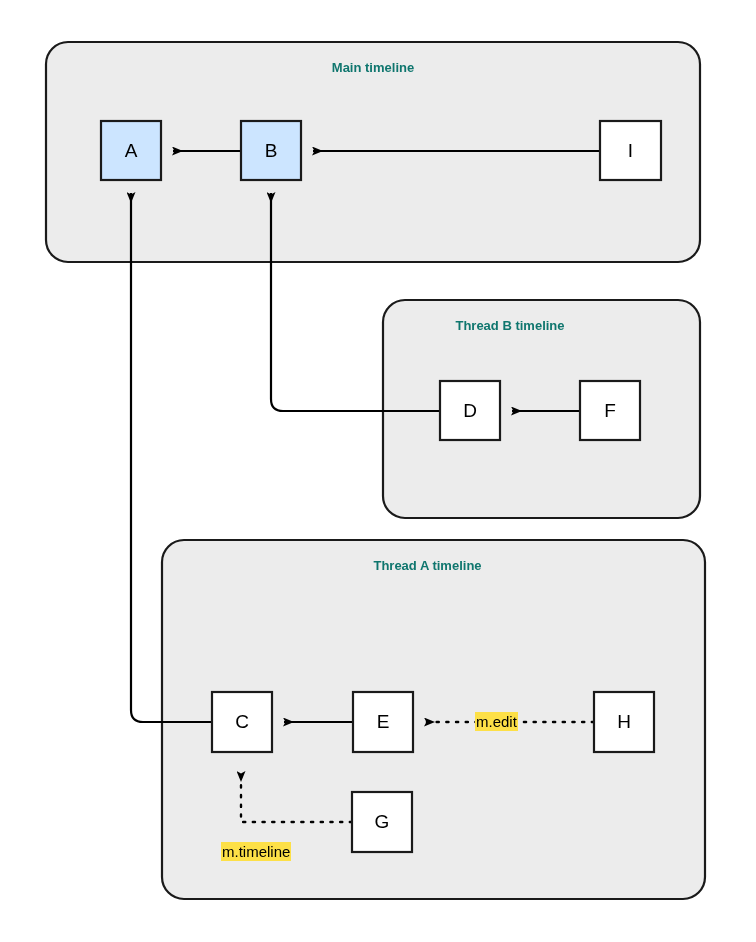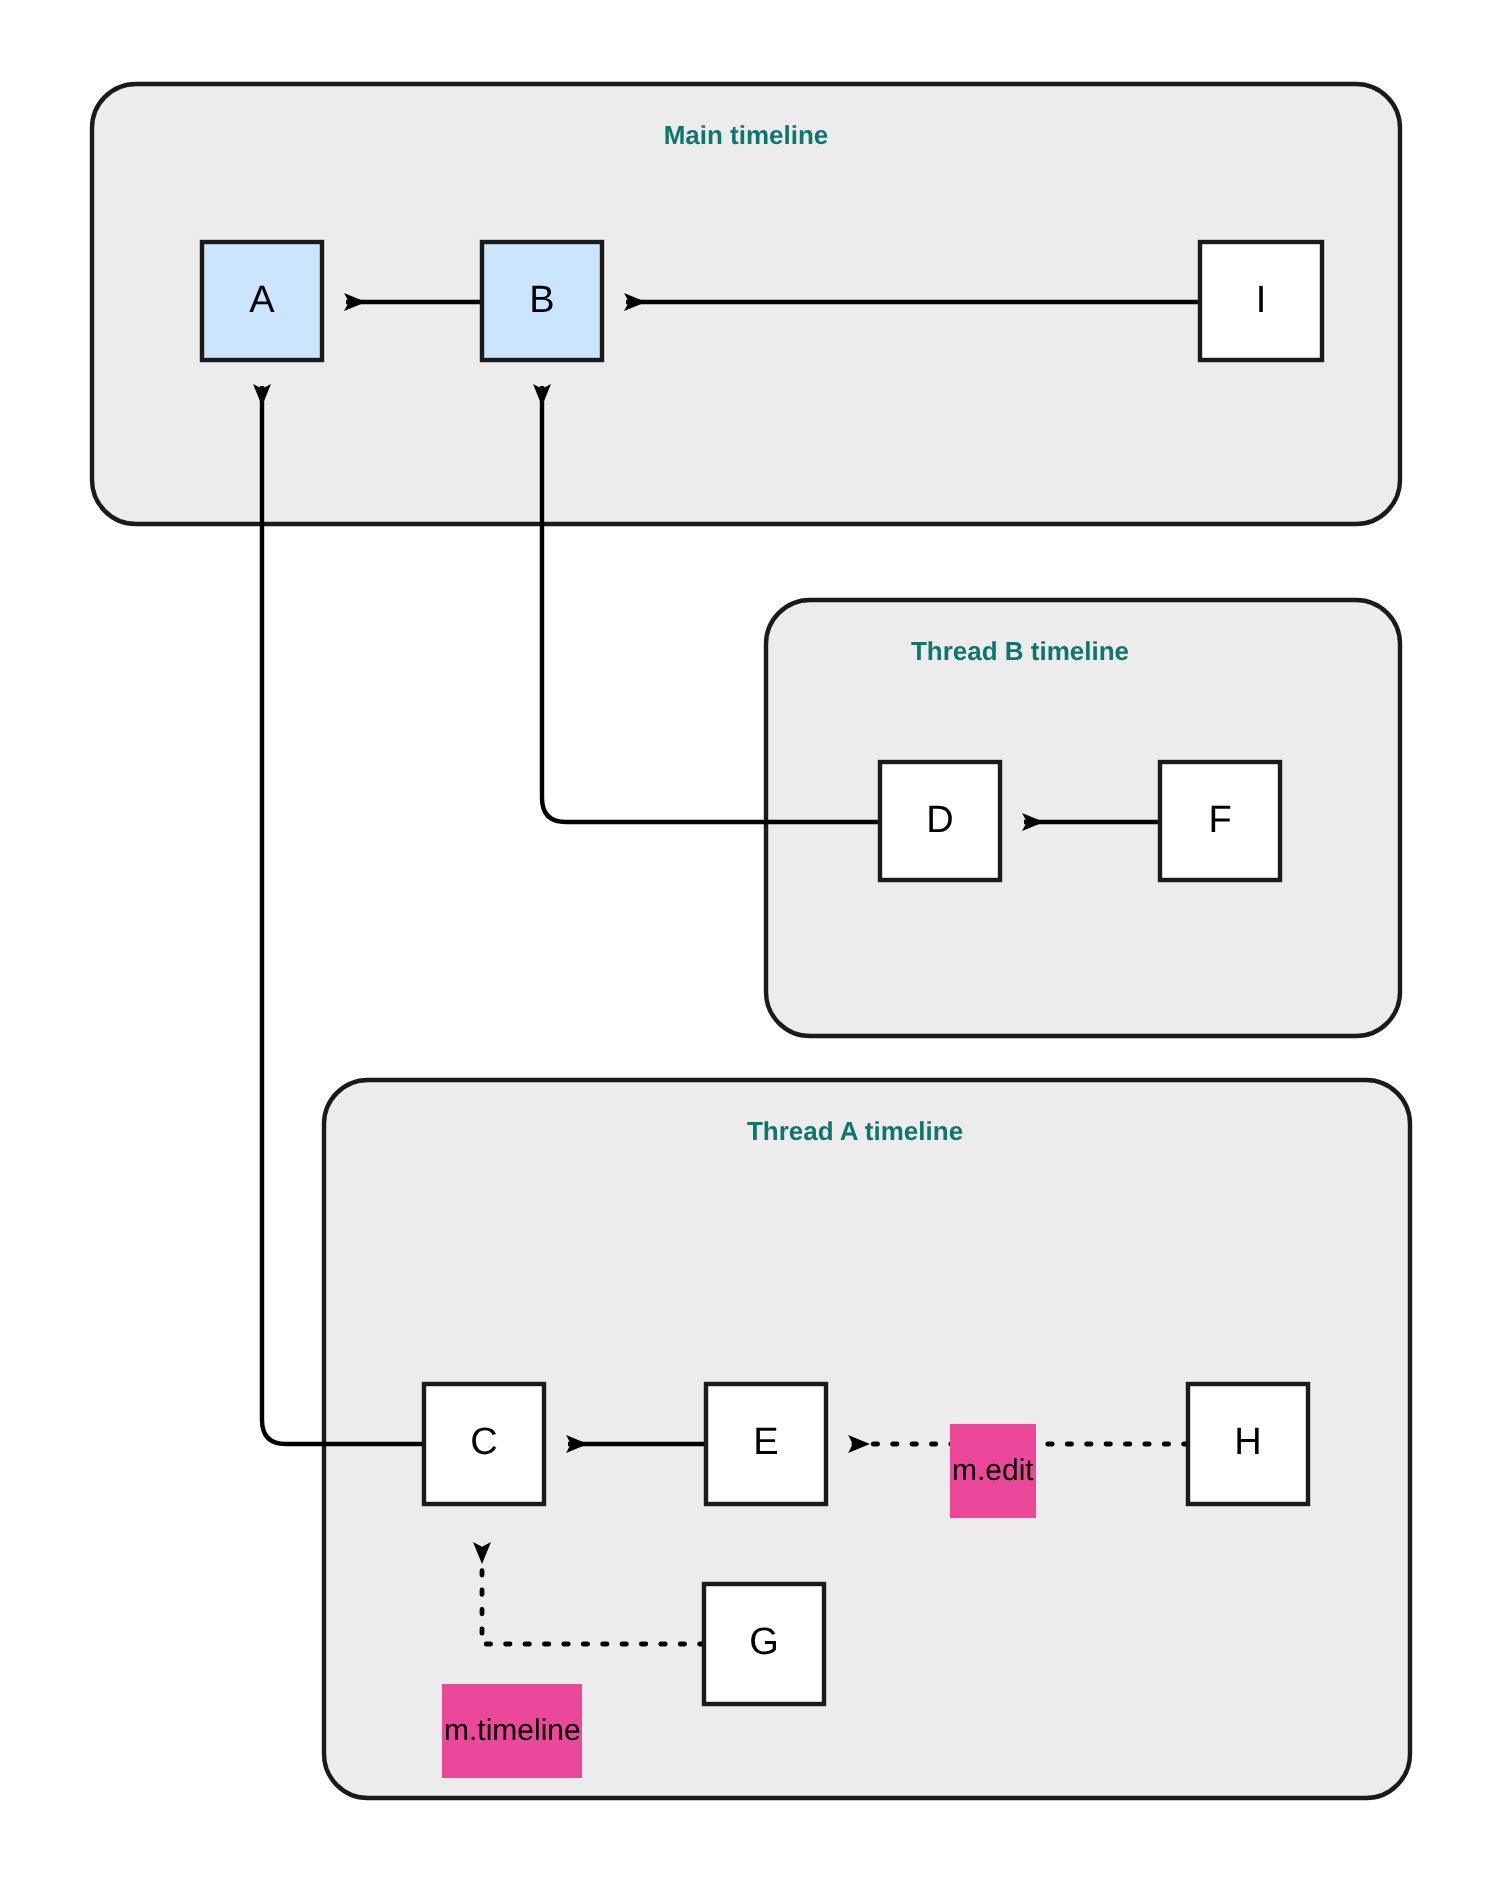--- a/index.html
+++ b/index.html
@@ -41,24 +41,24 @@
     color: #000000;
     display: flex;
     align-items: center;
     justify-content: center;
     pointer-events: none;
   }
   .edge-label {
     position: absolute;
     font-size: 15px;
     color: #000000;
-    background: #ec4899;
+    background: #fde047;
     white-space: nowrap;
     line-height: 19px;
-    padding: 14px 1px;
+    padding: 0 1px;
   }
 </style>
 </head>
 <body>
 
 <div id="diagram-root">
 
   <svg class="layer" viewBox="0 0 756 942">
     <defs>
       <marker id="arrowhead" markerWidth="11" markerHeight="9" refX="10" refY="4.5" orient="auto" markerUnits="userSpaceOnUse">

